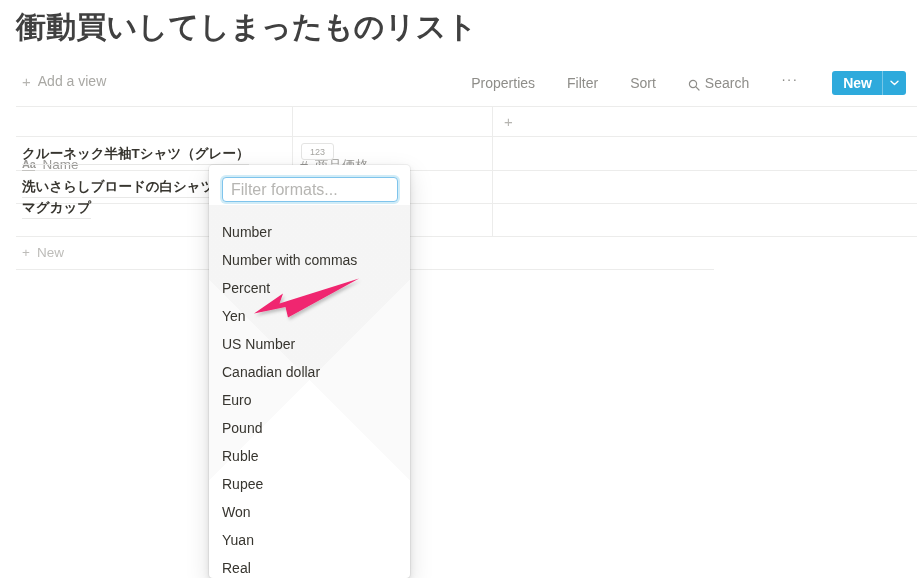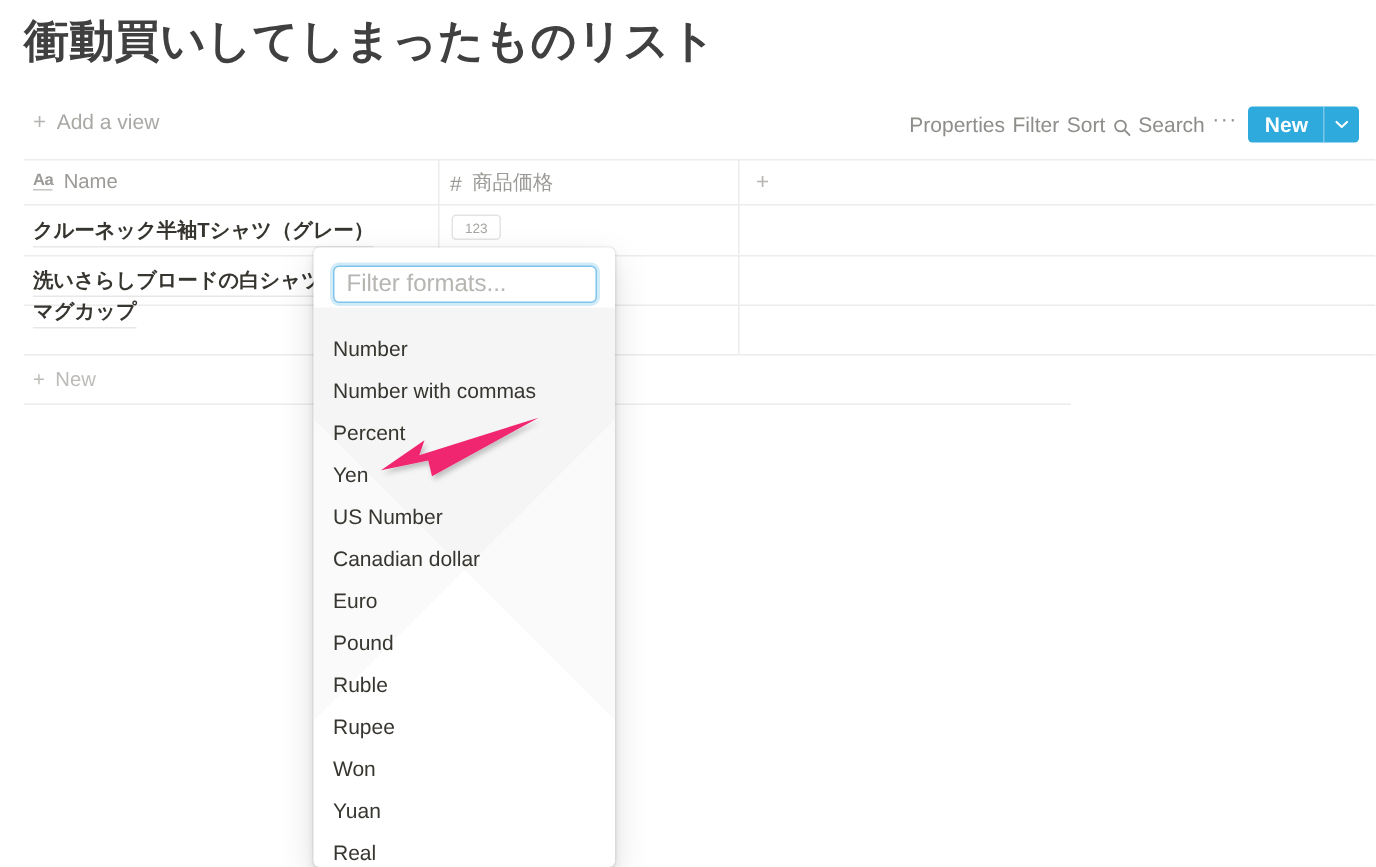--- a/index.html
+++ b/index.html
@@ -23,21 +23,21 @@
   .toolbar { position:absolute; left:0; top:62px; width:917px; height:44px; }
   .add-view {
     position:absolute; left:22px; top:11px;
     display:flex; align-items:center; gap:7px;
     font-size:14px; color:#a9a8a4; cursor:pointer;
   }
   .add-view .plus-glyph { font-size:15px; line-height:1; color:#b6b5b1; }
 
   .toolbar-right {
     position:absolute; right:11px; top:9px;
-    display:flex; align-items:center; gap:5px;
+    display:flex; align-items:center; gap:32px;
   }
   .tb-item {
     font-size:14px; color:#8e8d89; cursor:pointer; white-space:nowrap;
     display:flex; align-items:center; gap:5px;
   }
   .tb-dots { font-size:14px; color:#8e8d89; letter-spacing:1px; cursor:pointer;
              position:relative; top:-4px; }
   .search-glyph { display:inline-block; width:12px; height:12px; position:relative; top:1px; }
 
   .new-btn {
@@ -58,21 +58,21 @@
   
   .table { position:absolute; left:0; top:106px; width:917px; }
   .hline { position:absolute; left:16px; height:1px; background:#ececeb; }
   .vline { position:absolute; width:1px; background:#ececeb; }
 
   .cell-text {
     position:absolute; font-size:13.5px; color:#37352f; white-space:nowrap;
   }
   .col-head {
     position:absolute; display:flex; align-items:center; gap:7px;
-    font-size:13.5px; color:#9b9a97; white-space:nowrap;
+    font-size:13.5px; color:#9b9a97; white-space:nowrap;margin-top:44px;
   }
   .ico-aa {
     font-size:11px; font-weight:bold; color:#9b9a97;
     border-bottom:1px solid #c4c3c0; line-height:1.15; letter-spacing:-0.3px;
   }
   .ico-hash { font-size:14px; color:#9b9a97; line-height:1; }
   .ico-plus-col { position:absolute; font-size:15px; color:#b6b5b1; }
 
   .row-name { font-weight:bold; border-bottom:1px solid #e8e8e7; padding-bottom:1px; }
 

